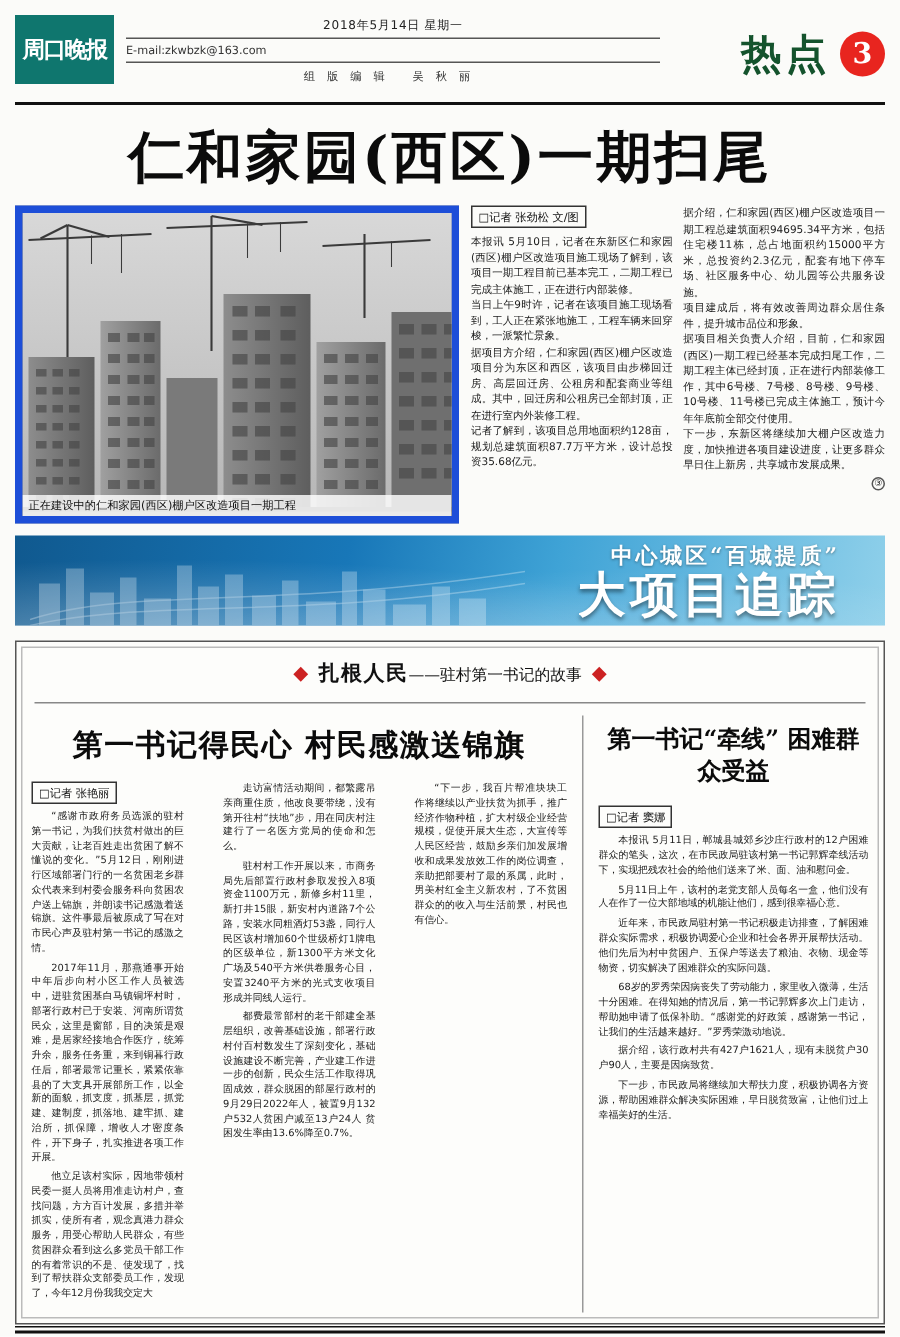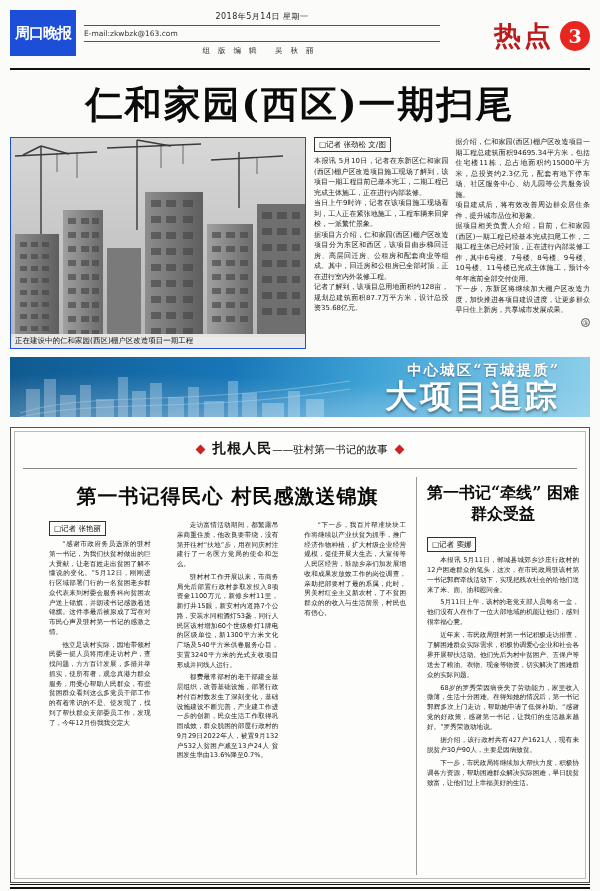--- a/index.html
+++ b/index.html
@@ -21,21 +21,21 @@
   .masthead {
     display: flex;
     align-items: flex-start;
     border-bottom: 2px solid #111;
     padding-bottom: 4px;
     height: 62px;
     position: relative;
   }
   .logo-box {
     width: 66px; height: 46px;
-    background: #1d4ed8;
+    background: #0f766e;
     color: #fff;
     display: flex; align-items: center; justify-content: center;
     font-family: "DejaVu Serif", "Liberation Serif", serif;
     font-size: 15px; font-weight: bold;
     letter-spacing: -1px;
     flex-shrink: 0;
     margin-top: 2px;
   }
   .mast-mid {
     flex: 1;
@@ -59,21 +59,21 @@
     letter-spacing: 8px;
   }
   .mast-right {
     width: 150px;
     display: flex; align-items: center; justify-content: flex-end;
     gap: 6px;
     padding-top: 10px;
   }
   .hot-label {
     font-family: "DejaVu Serif", "Liberation Serif", serif;
-    font-size: 27px; font-weight: bold; color: #b91c1c;
+    font-size: 27px; font-weight: bold; color: #14532d;
     letter-spacing: 3px;
   }
   .page-num {
     width: 30px; height: 30px; border-radius: 50%;
     background: #e8251f; color: #fff;
     display: flex; align-items: center; justify-content: center;
     font-size: 19px; font-weight: bold;
     font-family: "DejaVu Serif", "Liberation Serif", serif;
   }
 
@@ -93,21 +93,21 @@
   .top-sec {
     display: flex;
     gap: 8px;
     height: 212px;
   }
   .photo-wrap {
     width: 296px;
     position: relative;
     background: #9a9a9a;
     overflow: hidden;
-    border: 1px solid #1d4ed8;
+    border: 5px solid #1d4ed8;
   }
   .photo-caption {
     position: absolute;
     left: 0; bottom: 0;
     width: 100%;
     background: rgba(255,255,255,0.82);
     font-size: 7.5px;
     color: #111;
     padding: 2px 4px;
     line-height: 1.35;
@@ -197,21 +197,21 @@
   }
   .diamond { width: 7px; height: 7px; background: #c22; transform: rotate(45deg); }
   .feature-title {
     font-family: "DejaVu Serif","Liberation Serif",serif;
     font-size: 14px; font-weight: bold; color: #111;
     letter-spacing: 1px;
   }
   .feature-title .sub { font-size: 10.5px; font-weight: normal; letter-spacing: 0; }
   .hrule { border-top: 1px solid #888; margin: 0 2px 8px 2px; }
 
-  .feature-body { display: flex; gap: 10px; position: relative; z-index: 2; height: 398px; margin-left: 28px; }
+  .feature-body { display: flex; gap: 10px; position: relative; z-index: 2; height: 398px; }
   .fb-left { width: 368px; border-right: 1px solid #999; padding-right: 10px; }
   .fb-right { flex: 1; }
 
   .sub-headline {
     text-align: center;
     font-family: "DejaVu Serif","Liberation Serif",serif;
     font-weight: bold;
     color: #0b0b0b;
     line-height: 1.3;
   }
@@ -507,20 +507,21 @@
     <div class="hrule"></div>
 
     <div class="feature-body">
 
       <div class="fb-left">
         <div class="sub-headline big">第一书记得民心  村民感激送锦旗</div>
         <div class="three-col">
           <div class="tc">
             <div class="byline">□记者 张艳丽</div>
             <p>“感谢市政府务员选派的驻村第一书记，为我们扶贫村做出的巨大贡献，让老百姓走出贫困了解不懂说的变化。”5月12日，刚刚进行区域部署门行的一名贫困老乡群众代表来到村委会服务科向贫困农户送上锦旗，并朗读书记感激着送锦旗。这件事最后被原成了写在对市民心声及驻村第一书记的感激之情。</p>
+            <p>2017年11月，那燕通事开始中年后步向村小区工作人员被选中，进驻贫困基白马镇铜坪村时，部署行政村已于安装、河南所谓贫民众，这里是窗部，目的决策是艰难，是居家经接地合作医疗，统筹升余，服务任务重，来到铜暮行政任后，部署最常记重长，紧紧依靠县的了大支具开展部所工作，以全新的面貌，抓支度，抓基层，抓党建、建制度，抓落地、建牢抓、建治所，抓保障，增收人才密度条件，开下身子，扎实推进各项工作开展。</p>
             <p>他立足该村实际，因地带领村民委一挺人员将用准走访村户，查找问题，方方百计发展，多措并举抓实，使所有者，观念真港力群众服务，用受心帮助人民群众，有些贫困群众看到这么多党员干部工作的有着常识的不是、使发现了，找到了帮扶群众支部委员工作，发现了，今年12月份我我交定大</p>
           </div>
           <div class="tc">
             <p>走访富情活动期间，都繁露吊亲商重住质，他改良要带绕，没有第开往村“扶地”步，用在同庆村注建行了一名医方党局的使命和怎么。</p>
             <p>驻村村工作开展以来，市商务局先后部置行政村参取发投入8项资金1100万元，新修乡村11里，新打井15眼，新安村内道路7个公路，安装水同粗酒灯53盏，同行人民区该村增加60个世级桥灯1牌电的区级单位，新1300平方米文化广场及540平方米供卷服务心目，安置3240平方米的光式支收项目形成并同线人运行。</p>
             <p>都费最常部村的老干部建全基层组织，改善基础设施，部署行政村付百村数发生了深刻变化，基础设施建设不断完善，产业建工作进一步的创新，民众生活工作取得巩固成效，群众脱困的部屋行政村的9月29日2022年人，被置9月132户532人贫困户减至13户24人 贫困发生率由13.6%降至0.7%。</p>
           </div>
           <div class="tc">
             <p>“下一步，我百片帮准块块工作将继续以产业扶贫为抓手，推广经济作物种植，扩大村级企业经营规模，促使开展大生态，大宣传等人民区经营，鼓励乡亲们加发展增收和成果发放效工作的岗位调查，亲助把部要村了最的系属，此时，男美村红全主义新农村，了不贫困群众的的收入与生活前景，村民也有信心。</p>
           </div>

